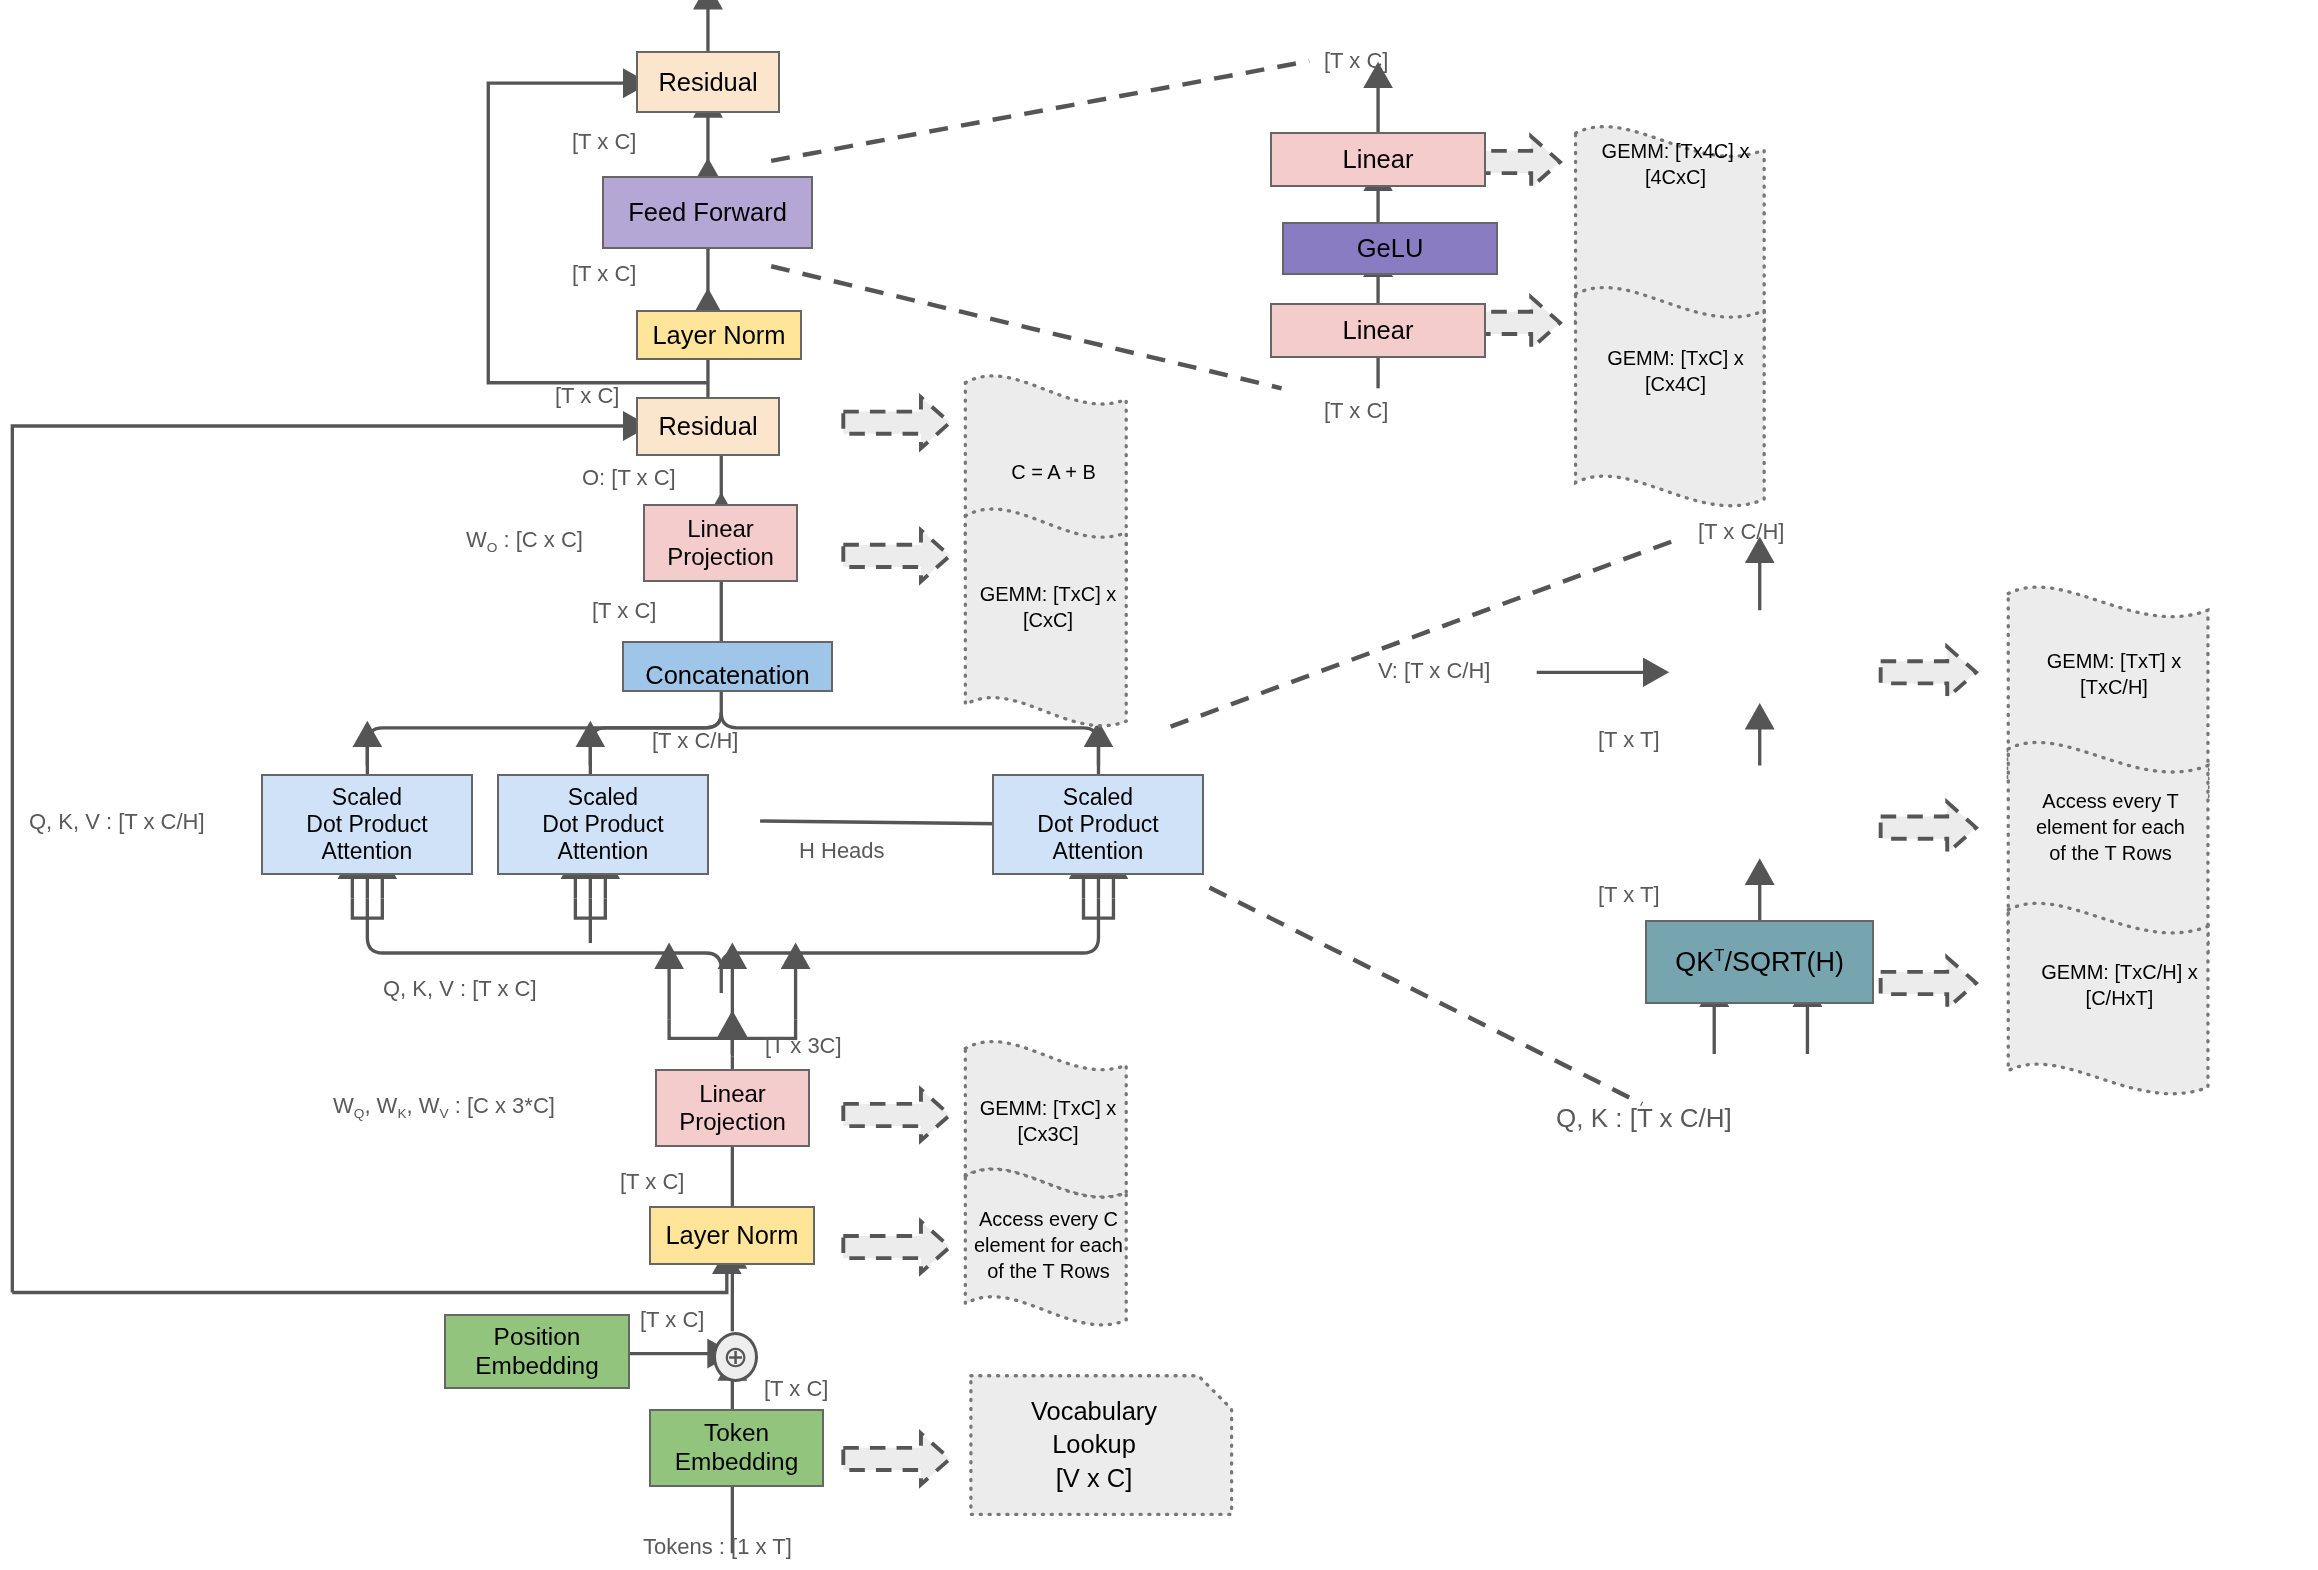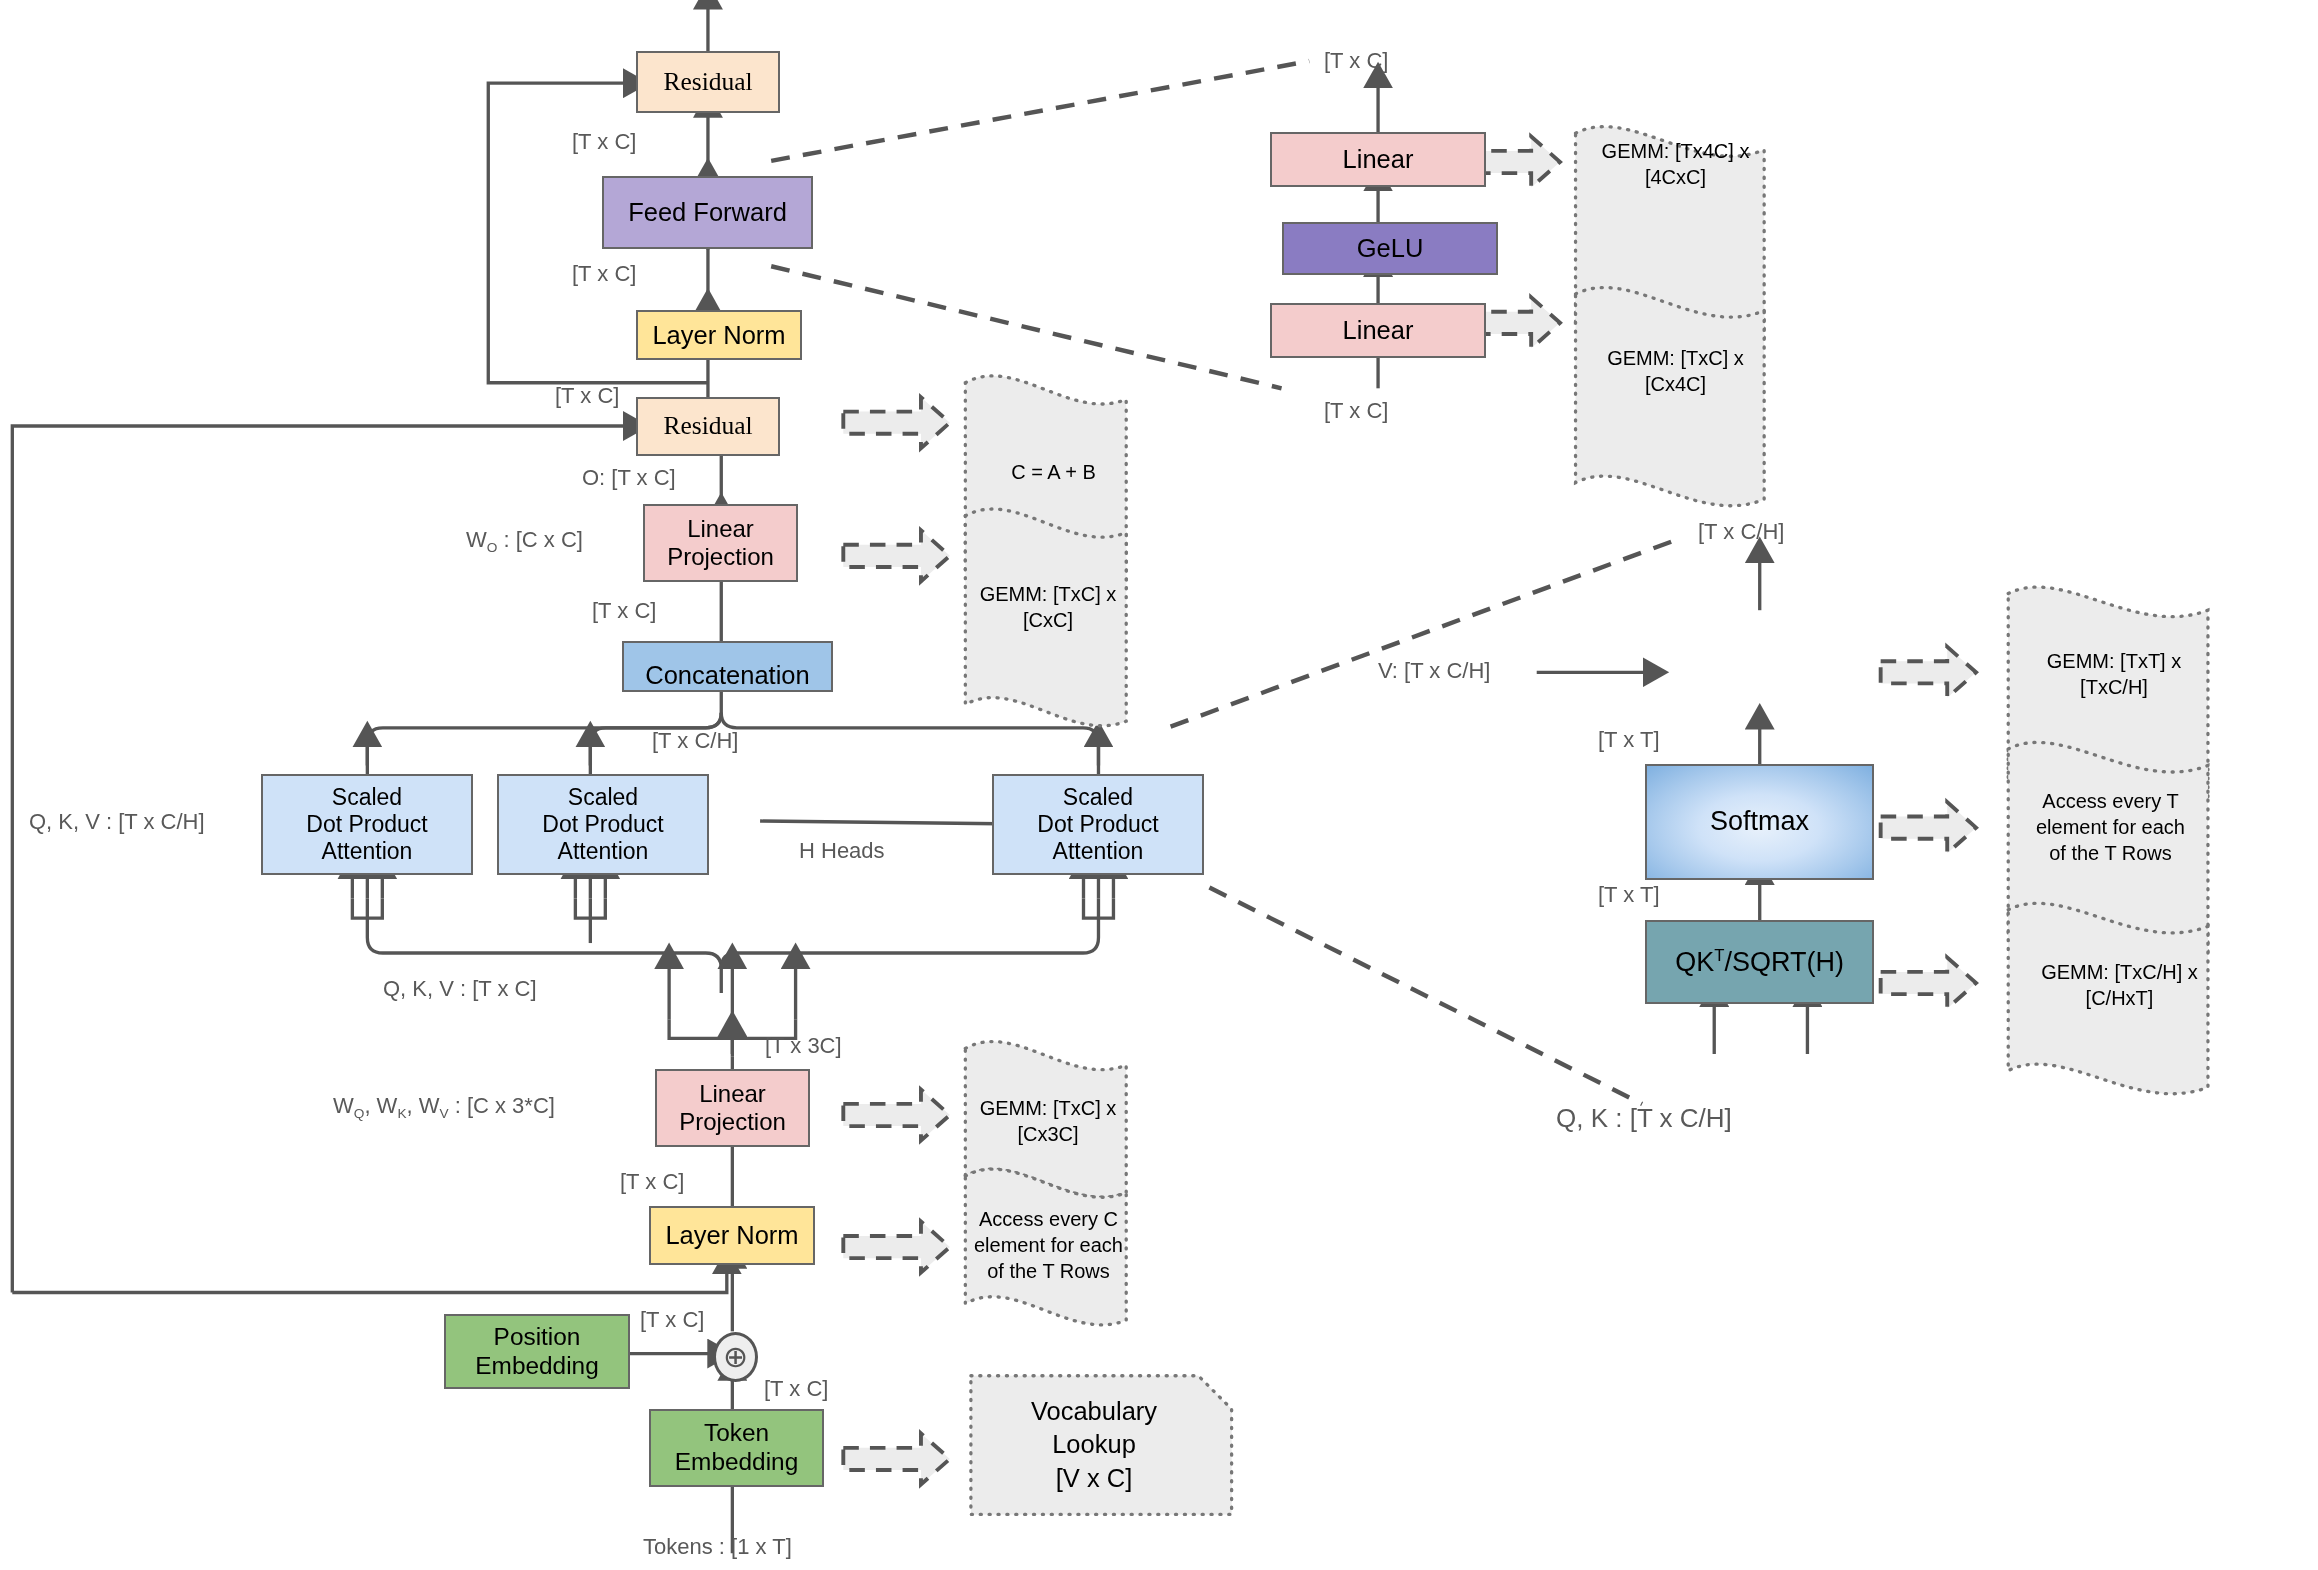--- a/index.html
+++ b/index.html
@@ -5,21 +5,21 @@
   html,body{margin:0;padding:0;background:#ffffff;}
   body{font-family:"Liberation Sans","DejaVu Sans",sans-serif;}
   #stage{position:relative;width:2319px;height:1571px;background:#fff;overflow:hidden;}
   svg#wires{position:absolute;left:0;top:0;width:2319px;height:1571px;pointer-events:none;}
 
   .box{position:absolute;box-sizing:border-box;border:2.8px solid #666666;
        display:flex;align-items:center;justify-content:center;text-align:center;
        color:#000;line-height:1.18;white-space:pre-line;}
   .lbl{position:absolute;color:#595959;white-space:nowrap;}
 
-  .c-residual{background:#fce5cd;font-family:Liberation Serif, serif;}
+  .c-residual{background:#fce5cd;}
   .c-ffwd{background:#b4a7d6;}
   .c-lnorm{background:#ffe599;}
   .c-linpink{background:#f4cccc;}
   .c-concat{background:#9fc5e8;}
   .c-sdpa{background:#cfe2f8;}
   .c-green{background:#93c47d;}
   .c-value{background:#6d9eeb;}
   .c-qkt{background:#76a5af;}
   .c-softmax{background:radial-gradient(ellipse at 50% 55%, #e8f1fb 0%, #cfe2f8 38%, #a7c9ec 70%, #7fb0e0 100%);}
 
@@ -235,23 +235,20 @@
   <div class="box c-linpink" style="left:1270px;top:132px;width:216px;height:55px;font-size:25.5px;">
     <span>Linear</span>
   </div>
   <div class="box c-ffwd" style="left:1270px;top:222px;width:216px;height:53px;background:#8a7cc2;font-size:25.5px;margin-left:12px;">
     <span>GeLU</span>
   </div>
   <div class="box c-linpink" style="left:1270px;top:303px;width:216px;height:55px;font-size:25.5px;">
     <span>Linear</span>
   </div>
 
-  <div class="box c-softmax" style="left:1645px;top:764px;width:229px;height:116px;font-size:27px;">
-    <span>Softmax</span>
-  </div>
   <div class="box c-qkt" style="left:1645px;top:920px;width:229px;height:84px;font-size:27px;">
     <span><span>QK</span><span class="sup">T</span><span>/SQRT(H)</span></span>
   </div>
 
   <div class="callout" style="left:976px;top:444px;width:155px;height:55px;background:transparent;font-size:20px;">
     <span>C = A + B</span>
   </div>
   <div class="callout" style="left:965px;top:579px;width:166px;height:55px;background:transparent;font-size:20px;">
     <span>GEMM: [TxC] x [CxC]</span>
   </div>

